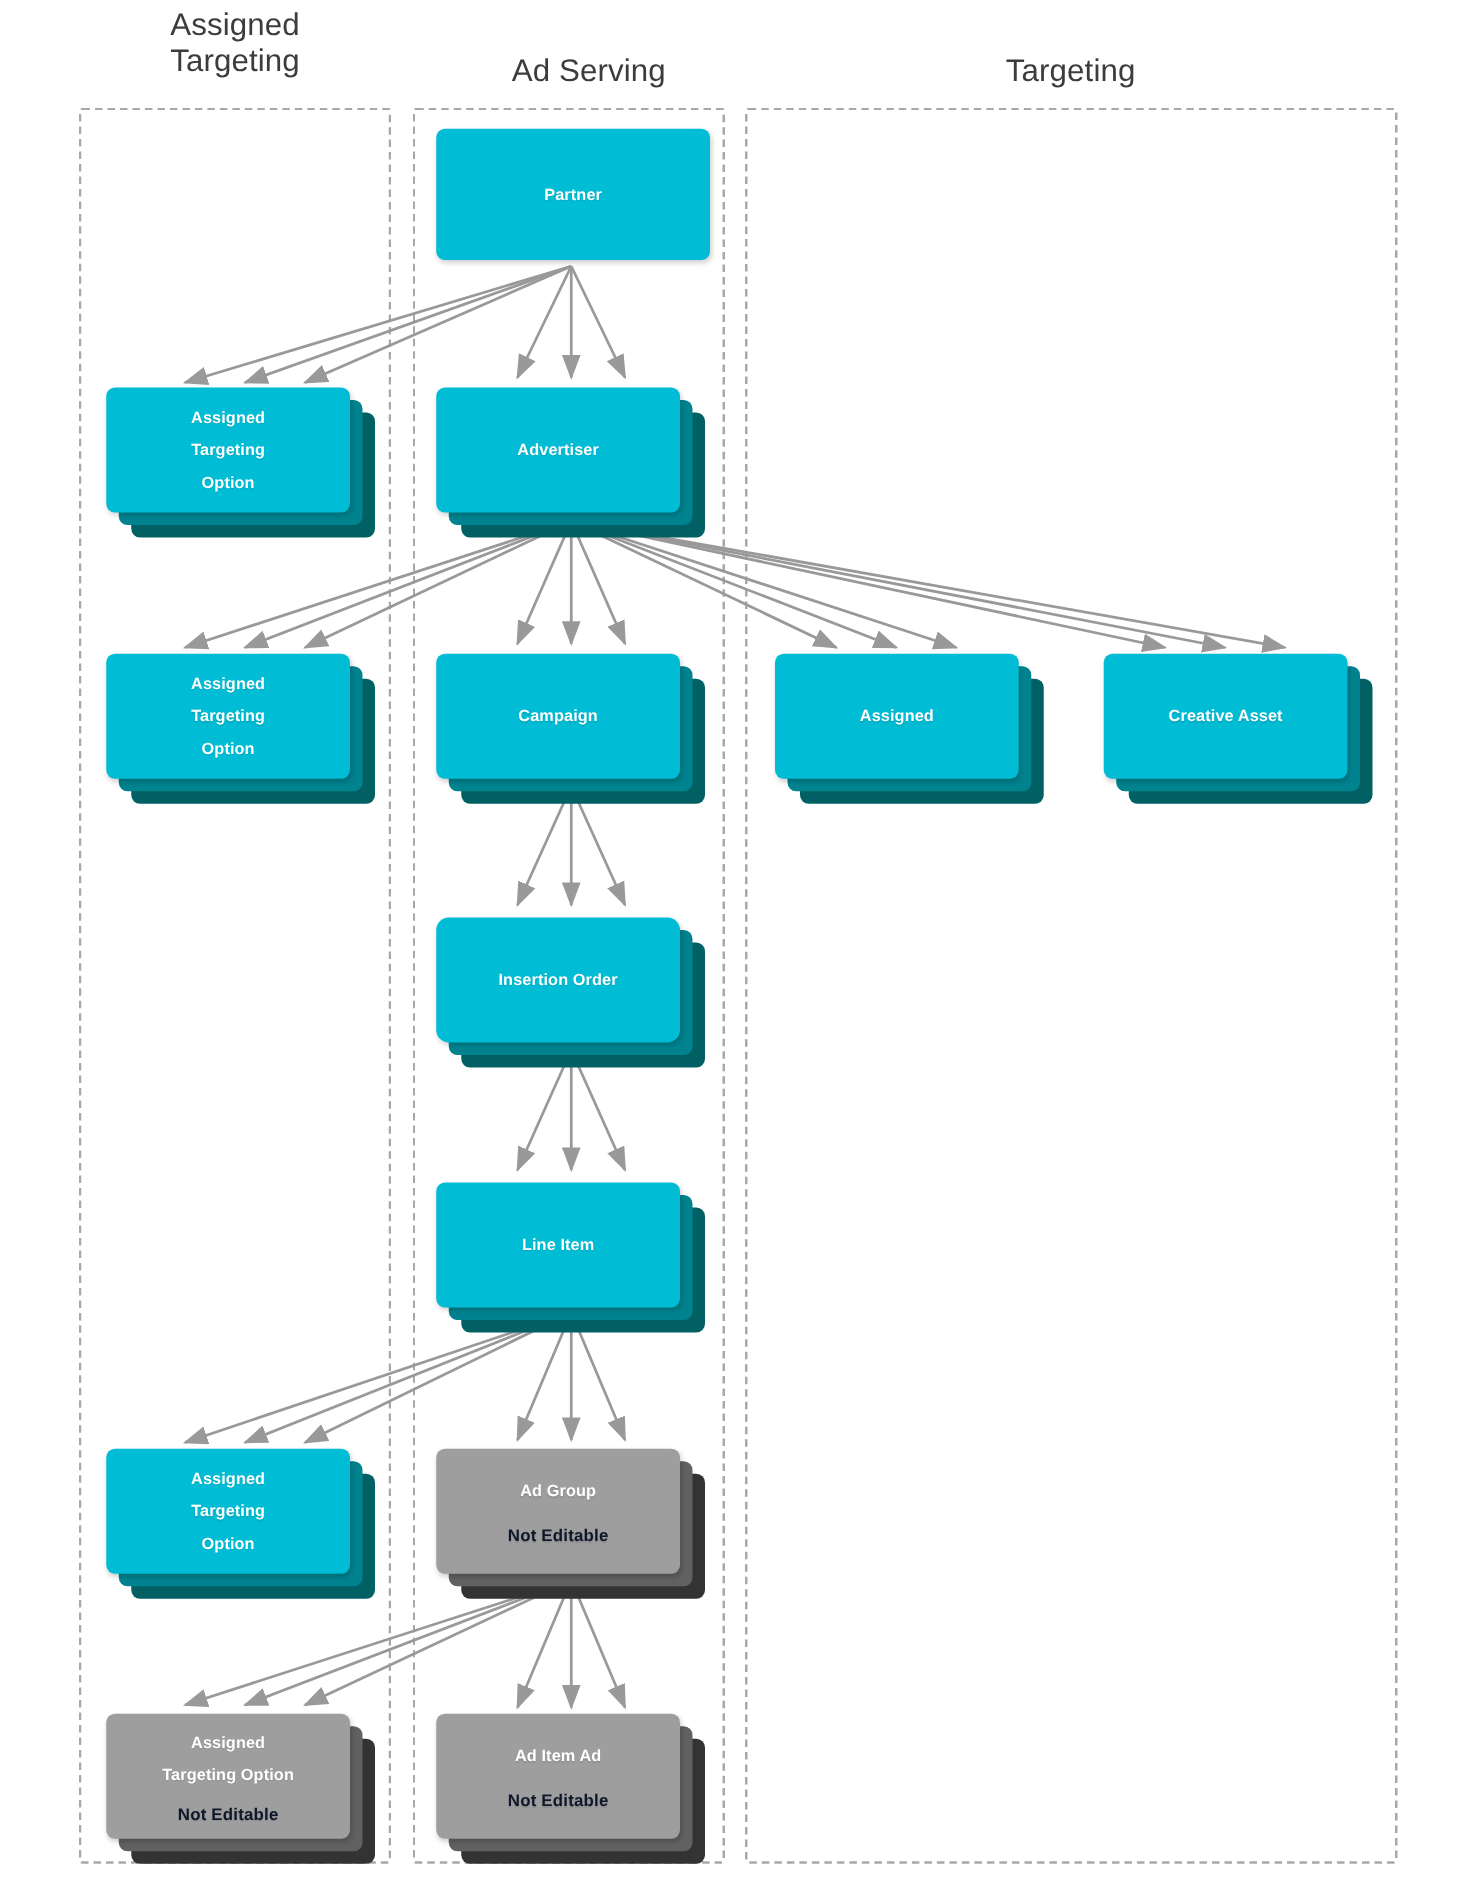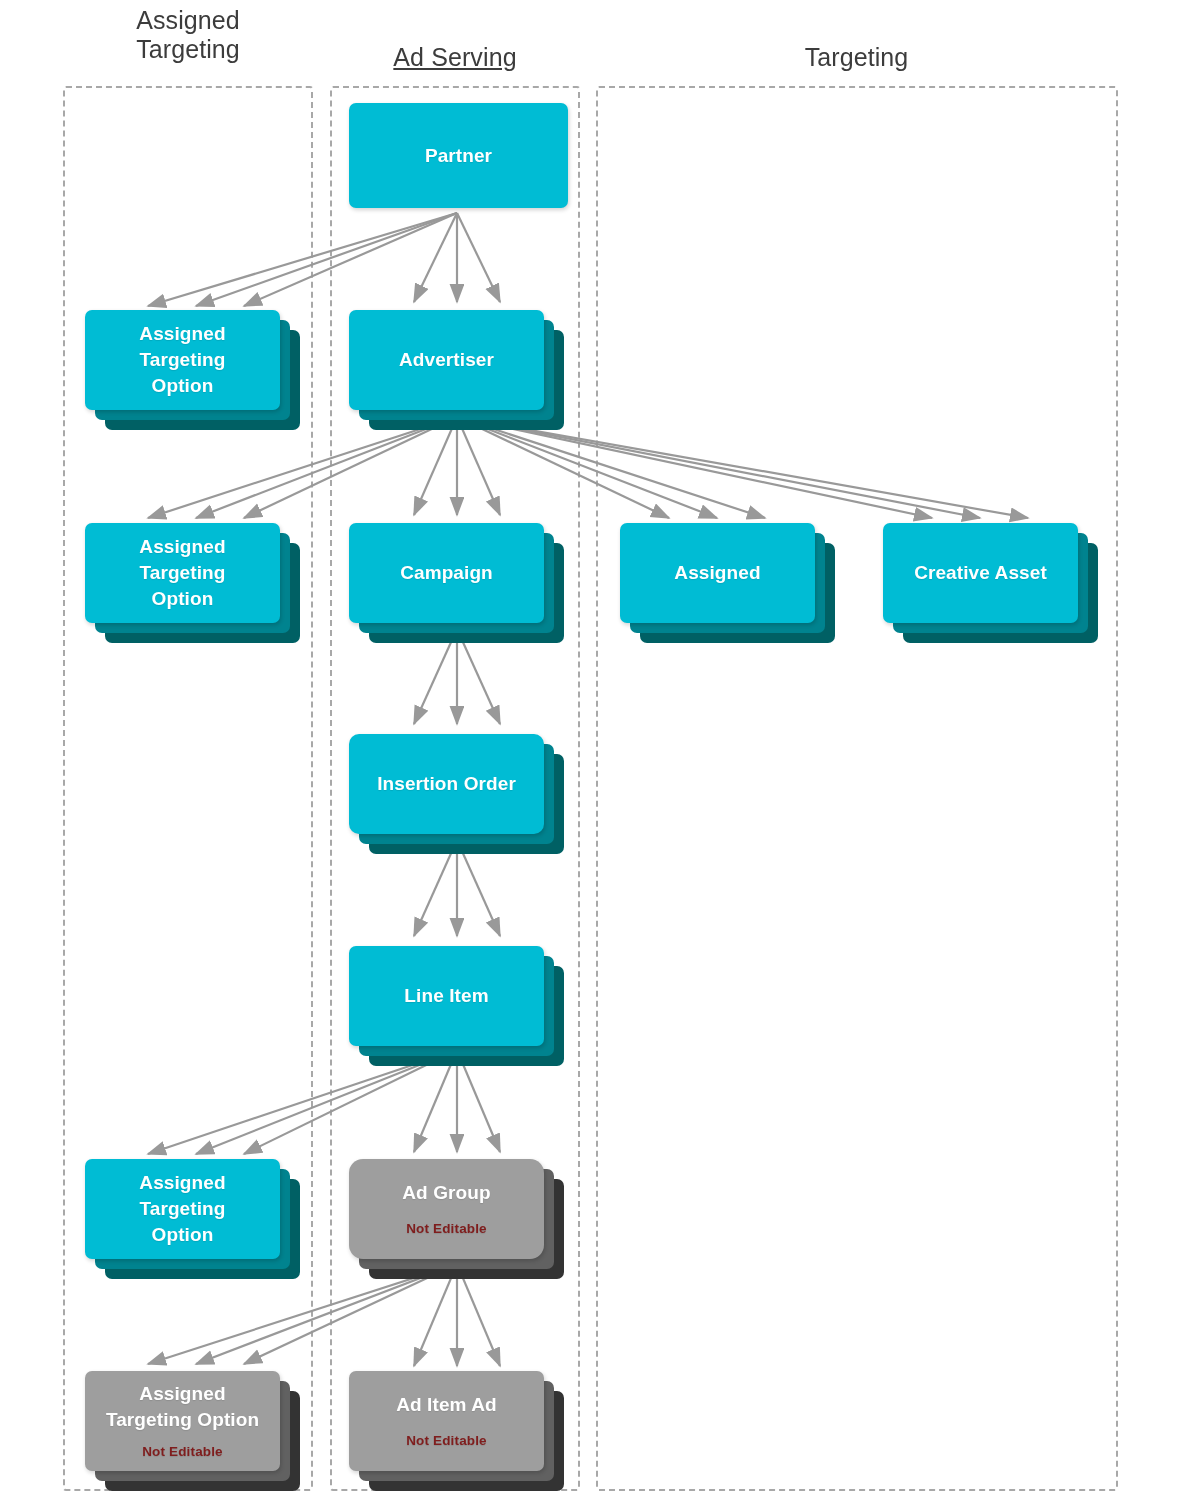--- a/index.html
+++ b/index.html
@@ -79,48 +79,48 @@
   .cyan .back2 { background: #006064; }
 
   
   .gray .front { background: #9e9e9e; }
   .gray .back1 { background: #616161; }
   .gray .back2 { background: #333333; }
 
   .card-title {
     color: #ffffff;
     font-weight: bold;
-    font-size: 19px;
+    font-size: 13px;
     line-height: 26px;
     text-align: center;
     white-space: pre-line;
     letter-spacing: 0.1px;
     text-shadow: 0 1px 1px rgba(0,0,0,0.10);
   }
   .card-sub {
-    color: #7f1d1d;
+    color: #0f172a;
     font-weight: bold;
     font-size: 13.5px;
     line-height: 18px;
     text-align: center;
     margin-top: 14px;
     letter-spacing: 0.15px;
     text-shadow: 0 1px 1px rgba(0,0,0,0.10);
   }
 </style>
 </head>
 <body>
 
 <div id="canvas">
 
   <div class="col-header" style="left:63px; top:6px; width:250px;">
     <div style="white-space:pre-line;">Assigned
 Targeting</div>
   </div>
-  <div class="col-header" style="left:330px; top:43px; width:250px;text-decoration:underline;">
+  <div class="col-header" style="left:346px; top:43px; width:250px;">
     <div style="white-space:pre-line;">Ad Serving</div>
   </div>
   <div class="col-header" style="left:595px; top:43px; width:523px;">
     <div style="white-space:pre-line;">Targeting</div>
   </div>
 
   <div class="group-box" style="left:63px; top:86px; width:250px; height:1405px;"></div>
   <div class="group-box" style="left:330px; top:86px; width:250px; height:1405px;"></div>
   <div class="group-box" style="left:596px; top:86px; width:522px; height:1405px;"></div>
 
@@ -262,21 +262,21 @@
     <div class="layer front" style="width:195px; height:100px;">
       <div class="card-title">Assigned
 Targeting
 Option</div>
     </div>
   </div>
 
   <div class="card-stack gray" style="left:349px; top:1159px; width:195px; height:100px;">
     <div class="layer back2" style="width:195px; height:100px;"></div>
     <div class="layer back1" style="width:195px; height:100px;"></div>
-    <div class="layer front" style="width:195px; height:100px;border-radius:14px;">
+    <div class="layer front" style="width:195px; height:100px;">
       <div class="card-title">Ad Group</div>
       <div class="card-sub">Not Editable</div>
     </div>
   </div>
 
   <div class="card-stack gray" style="left:85px; top:1371px; width:195px; height:100px;">
     <div class="layer back2" style="width:195px; height:100px;"></div>
     <div class="layer back1" style="width:195px; height:100px;"></div>
     <div class="layer front" style="width:195px; height:100px;">
       <div class="card-title">Assigned

